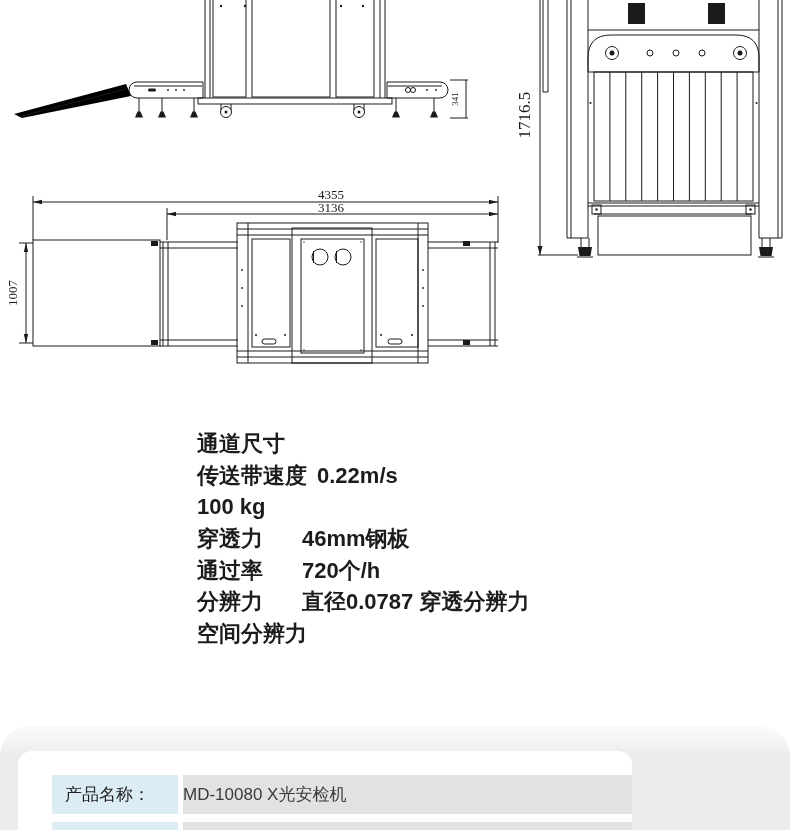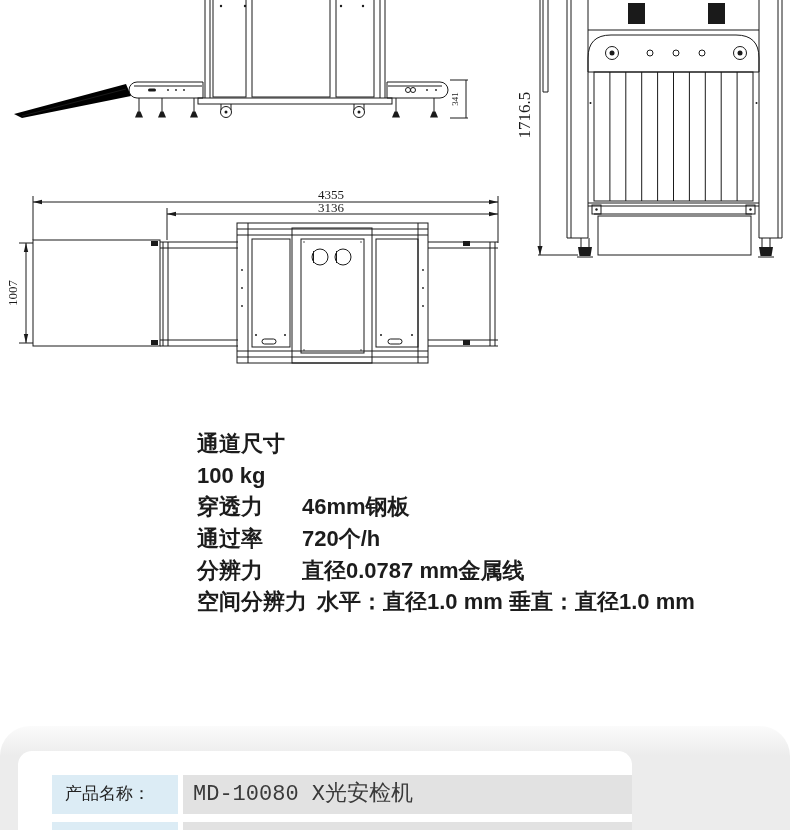--- a/index.html
+++ b/index.html
@@ -16,28 +16,28 @@
   .specs{position:absolute;left:197px;top:428px;}
   .spec-row{display:flex;height:31.7px;align-items:center;font-size:22px;font-weight:600;color:var(--text,#1c1c1c);}
   .spec-label{min-width:95px;margin-right:10px;white-space:nowrap;}
   .spec-value{white-space:nowrap;}
 
   
   .bottom-section{position:absolute;left:0;top:726px;width:790px;height:104px;
     background:linear-gradient(180deg,#fbfbfb 0px,var(--section-bg,#ececec) 30px);
     border-radius:30px 30px 0 0;}
   .product-card{position:absolute;left:18px;top:25px;width:614px;height:79px;
-    background:var(--card-bg,#fff);border-radius:14px 14px 0 0;overflow:hidden;font-family:Liberation Mono, monospace;}
+    background:var(--card-bg,#fff);border-radius:14px 14px 0 0;overflow:hidden;}
   .trow{position:absolute;left:34px;display:flex;gap:5px;height:39px;}
   .trow-1{top:24px;}
   .trow-2{top:71px;}
   .tlabel{width:126px;background:var(--label-cell-bg,#dcecf5);font-size:17px;color:#222;
     line-height:39px;padding-left:13px;box-sizing:border-box;white-space:nowrap;}
-  .tvalue{width:552px;background:var(--value-cell-bg,#e2e2e2);font-size:22px;color:#3a3a3a;
-    line-height:39px;padding-left:10px;box-sizing:border-box;white-space:nowrap;}
+  .tvalue{width:552px;background:var(--value-cell-bg,#e2e2e2);font-size:17px;color:#3a3a3a;
+    line-height:39px;padding-left:0;box-sizing:border-box;white-space:nowrap;}
 </style>
 </head>
 <body>
 
 <div class="page">
 
   <svg class="tech" width="790" height="400" viewBox="0 0 790 400">
 
     <g>
 
@@ -248,37 +248,40 @@
       <rect x="463" y="241" width="7" height="5" class="f"></rect>
       <rect x="463" y="340" width="7" height="5" class="f"></rect>
     </g>
   </svg>
 
   <div class="specs">
       <div class="spec-row">
       <span class="spec-label">通道尺寸</span>
     </div>
       <div class="spec-row">
+      <span class="spec-label">传送带速度</span>
+      <span class="spec-value">0.22m/s</span>
+    </div>
+      <div class="spec-row">
       <span class="spec-value">100 kg</span>
     </div>
       <div class="spec-row">
       <span class="spec-label">穿透力</span>
       <span class="spec-value">46mm钢板</span>
     </div>
       <div class="spec-row">
       <span class="spec-label">通过率</span>
       <span class="spec-value">720个/h</span>
     </div>
       <div class="spec-row">
       <span class="spec-label">分辨力</span>
-      <span class="spec-value">直径0.0787 mm金属线</span>
+      <span class="spec-value">直径0.0787 穿透分辨力</span>
     </div>
       <div class="spec-row">
       <span class="spec-label">空间分辨力</span>
-      <span class="spec-value">水平：直径1.0 mm 垂直：直径1.0 mm</span>
     </div>
     </div>
 
   <div class="bottom-section">
     <div class="product-card">
       <div class="trow trow-1">
         <div class="tlabel">产品名称：</div>
         <div class="tvalue">MD-10080 X光安检机</div>
       </div>
       <div class="trow trow-2">

